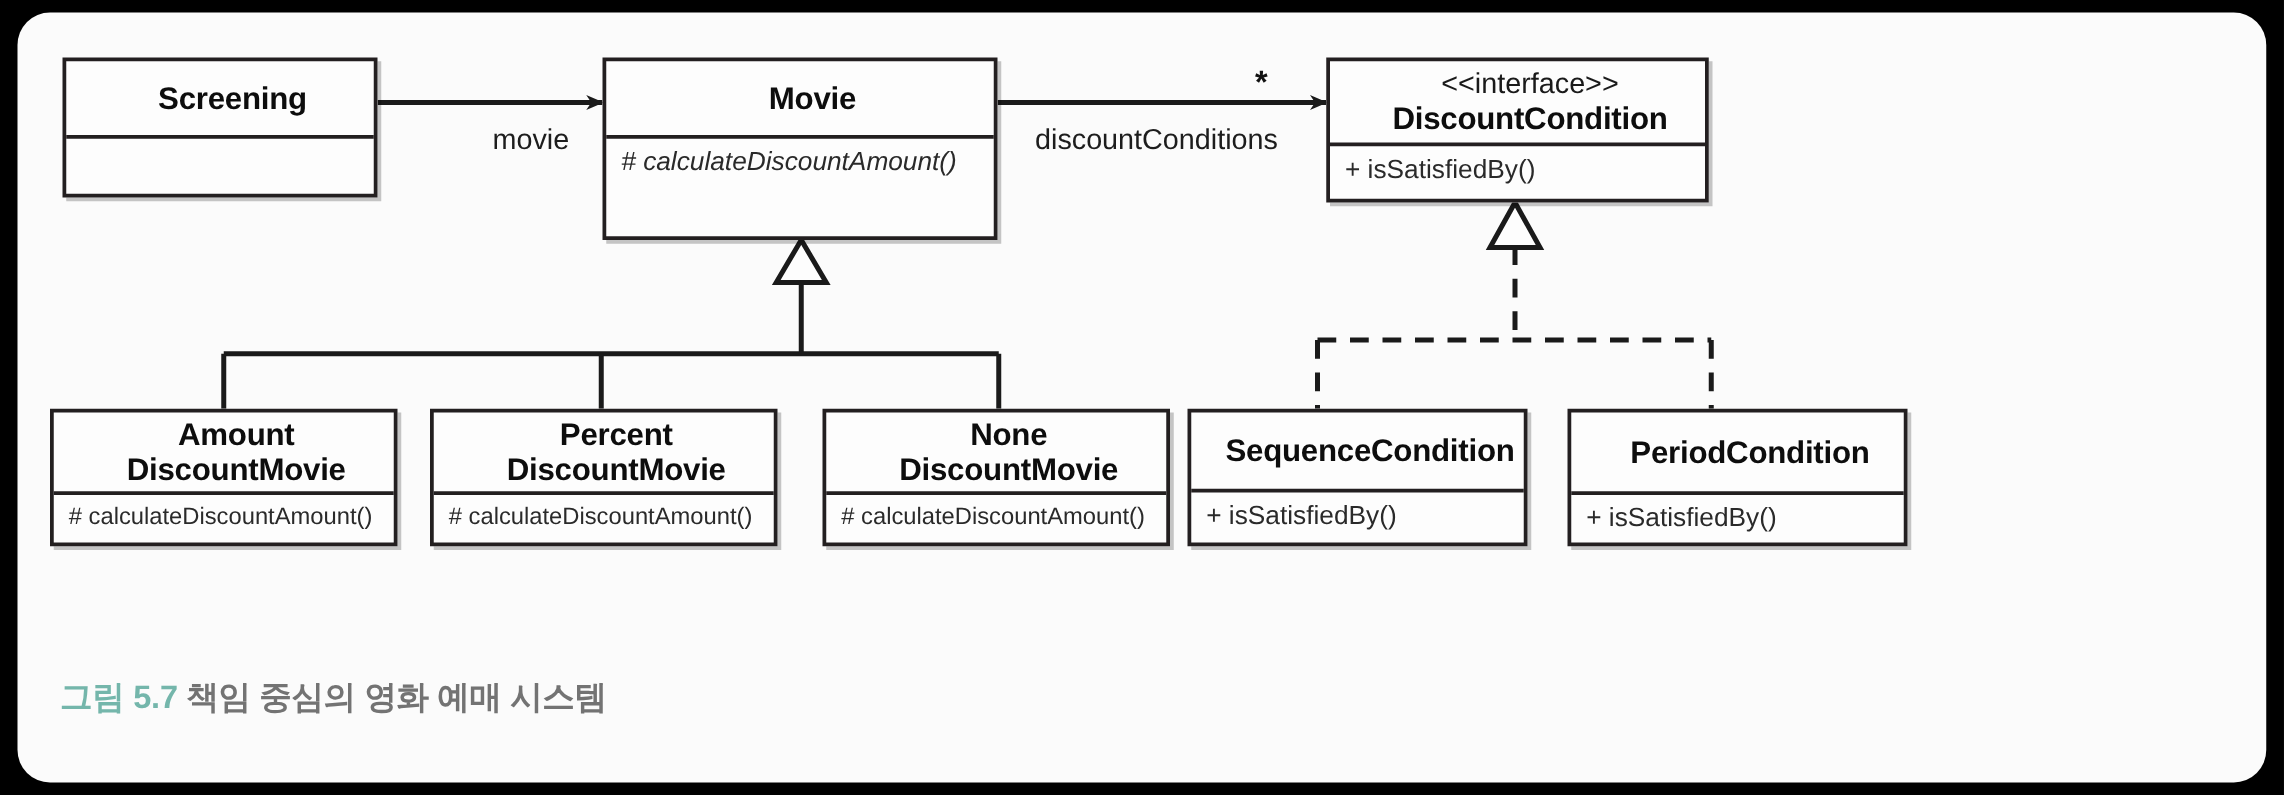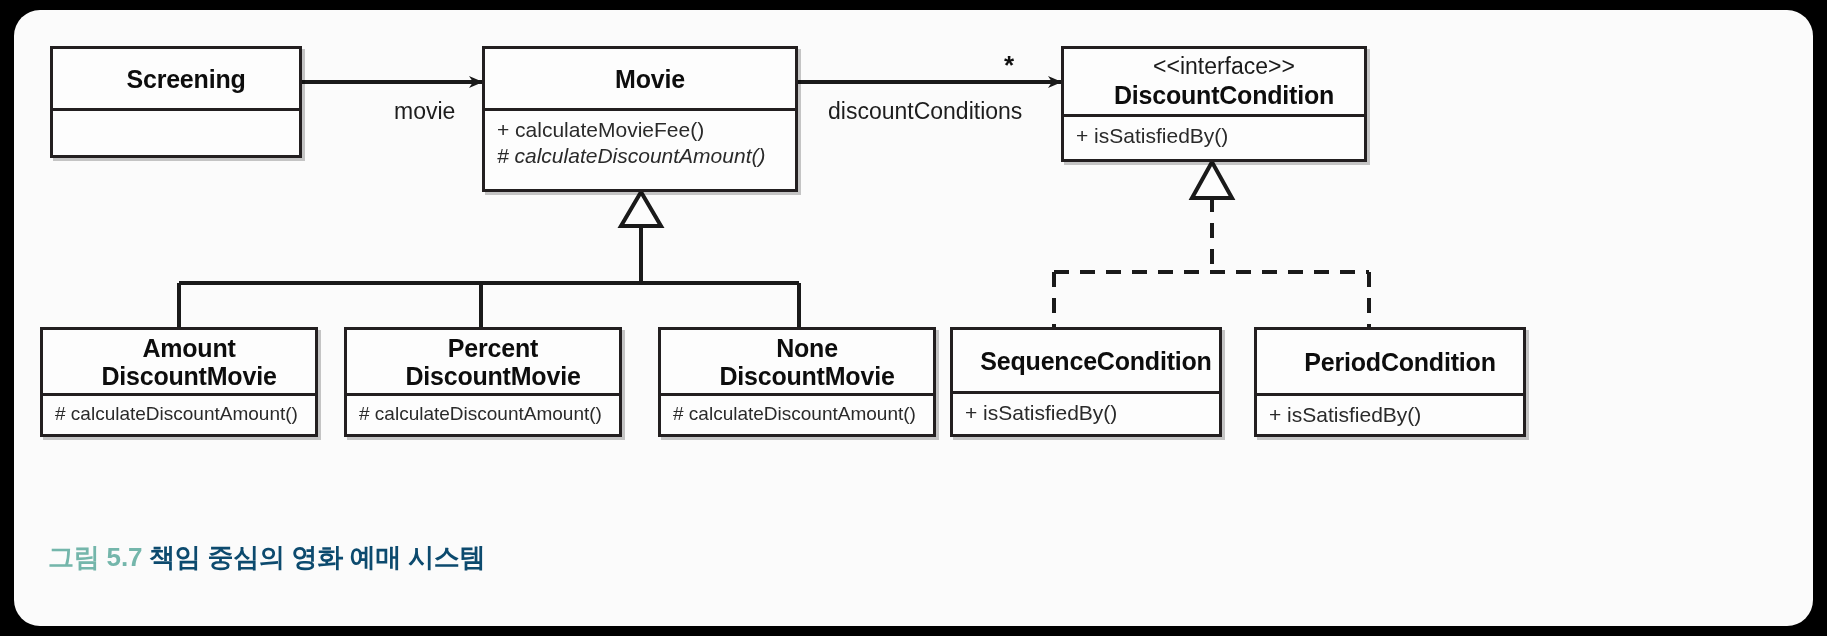--- a/index.html
+++ b/index.html
@@ -130,21 +130,21 @@
     font-size: 26px;
     white-space: nowrap;
     z-index: 7;
   }
   .caption-number {
     color: #74b6ab;
     font-weight: bold;
     letter-spacing: -0.2px;
   }
   .caption-text {
-    color: #0c4a6e;
+    color: #737373;
     font-weight: bold;
     margin-left: 7px;
     letter-spacing: -0.3px;
   }
 </style>
 </head>
 <body>
 
 <div id="figure-root">
   <div class="page-card">
@@ -179,21 +179,20 @@
         <div class="uml-header with-divider" style="height:62px;">
           <div class="class-name">Screening</div>
         </div>
       </div>
 
       <div class="uml-class" style="left:468px; top:36px; width:316px; height:146px;">
         <div class="uml-header with-divider" style="height:62px;">
           <div class="class-name">Movie</div>
         </div>
         <div class="uml-ops">
-          <div class="op-line">+ calculateMovieFee()</div>
           <div class="op-line abstract-op"># calculateDiscountAmount()</div>
         </div>
       </div>
 
       <div class="uml-class" style="left:1047px; top:36px; width:306px; height:116px;">
         <div class="uml-header with-divider" style="height:68px;">
           <div class="stereotype">&lt;&lt;interface&gt;&gt;</div>
           <div class="class-name">DiscountCondition</div>
         </div>
         <div class="uml-ops">

